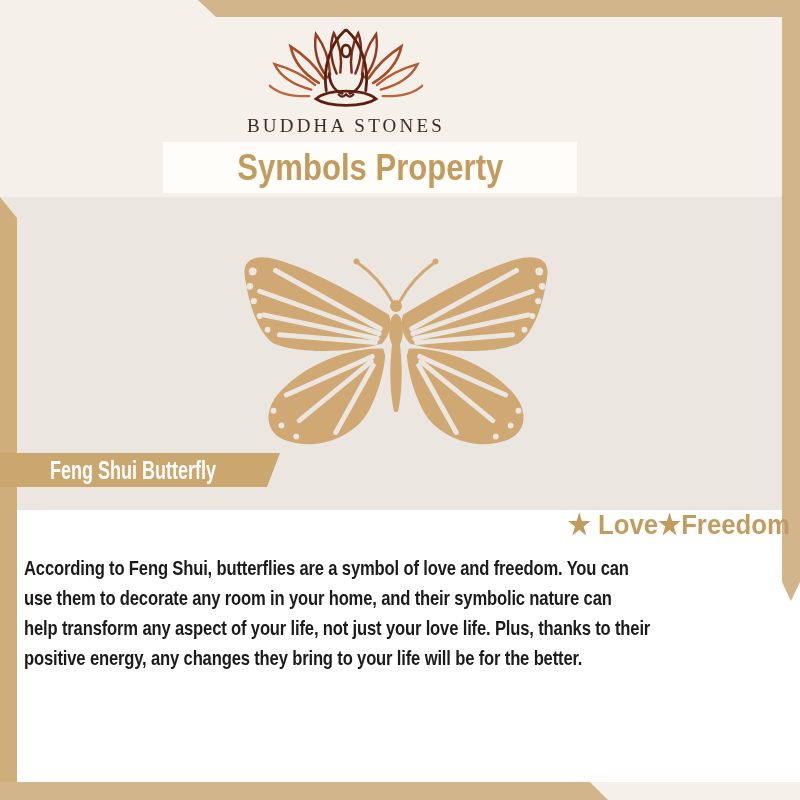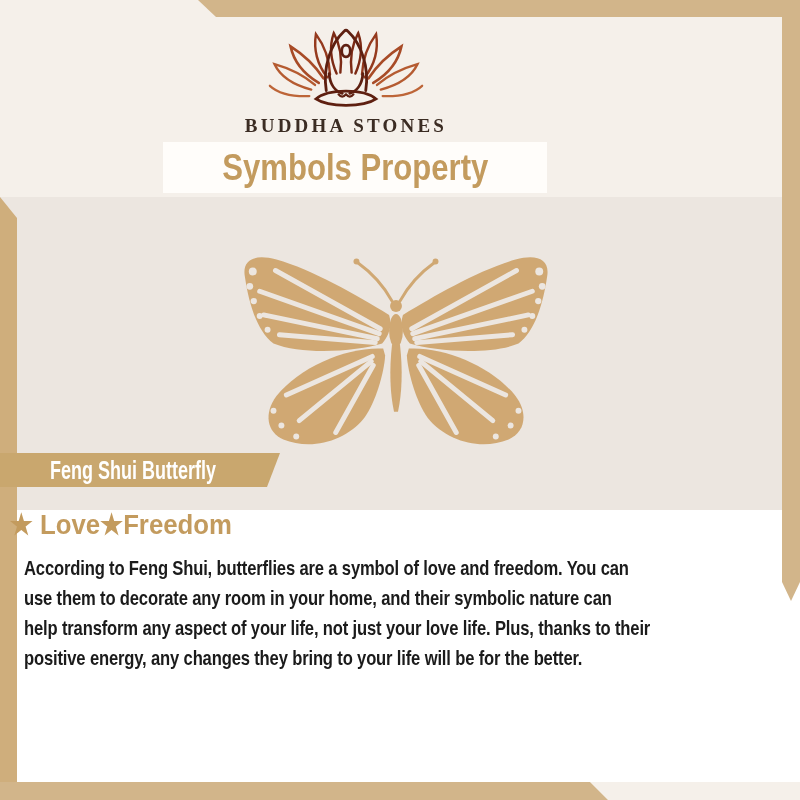--- a/index.html
+++ b/index.html
@@ -19,43 +19,43 @@
   .ribbon-top{left:0;top:0;width:800px;height:17px;
       clip-path:polygon(198px 0,100% 0,100% 100%,216px 100%);}
   .ribbon-right{left:782px;top:0;width:18px;height:601px;
       clip-path:polygon(0 0,100% 0,100% 582px,50% 100%,0 582px);}
   .ribbon-left{left:0;top:197px;width:17px;height:585px;background:#cfae7c;
       clip-path:polygon(0 0,100% 21px,100% 100%,0 100%);}
   .ribbon-bottom{left:0;top:782px;width:608px;height:18px;
       clip-path:polygon(0 0,590px 0,100% 100%,0 100%);}
 
   
-  .logo-wrap{left:0;top:20px;width:692px;text-align:center;font-weight:bold;}
+  .logo-wrap{left:0;top:20px;width:692px;text-align:center;}
   .logo-svg{width:168px;height:94px;display:block;margin:0 auto;}
   .brand-name{margin-top:1px;font-family:"Liberation Serif", serif;font-size:19px;
       letter-spacing:3.2px;color:#3b2c23;}
 
   
-  .title-band{left:163px;top:142px;width:384px;height:51px;background:#fffdfa;
+  .title-band{left:163px;top:142px;width:414px;height:51px;background:#fffdfa;
       display:flex;align-items:center;justify-content:center;}
   .title-text{font-size:37px;font-weight:bold;color:#c39b5e;white-space:nowrap;
       transform:scaleX(.84);}
 
   
   .butterfly-svg{left:233px;top:243px;width:326px;height:214px;}
 
   
   .banner{left:0;top:453px;width:248px;height:34px;background:#c9a76e;
       clip-path:polygon(0 0,100% 0,calc(100% - 13px) 100%,0 100%);
       display:flex;align-items:center;padding-left:32px;}
   .banner-label{padding-left:25px;color:#ffffff;font-weight:bold;font-size:25px;
       white-space:nowrap;transform:scaleX(.72);transform-origin:left center;}
 
   
-  .sym-heading{left:0;top:508px;width:800px;text-align:left;}
+  .sym-heading{left:0;top:508px;width:800px;text-align:right;}
   .sym-heading span{display:inline-block;font-size:28px;font-weight:bold;color:#c39b5e;
       white-space:nowrap;transform:scaleX(.92);}
   .para{left:24px;top:553px;width:975px;transform:scaleX(.79);transform-origin:left top;
       color:#1b1b1b;font-weight:bold;font-size:21px;line-height:30px;letter-spacing:-0.2px;}
   .para div{white-space:nowrap;}
 </style>
 </head>
 <body>
 
 <div class="stage">

